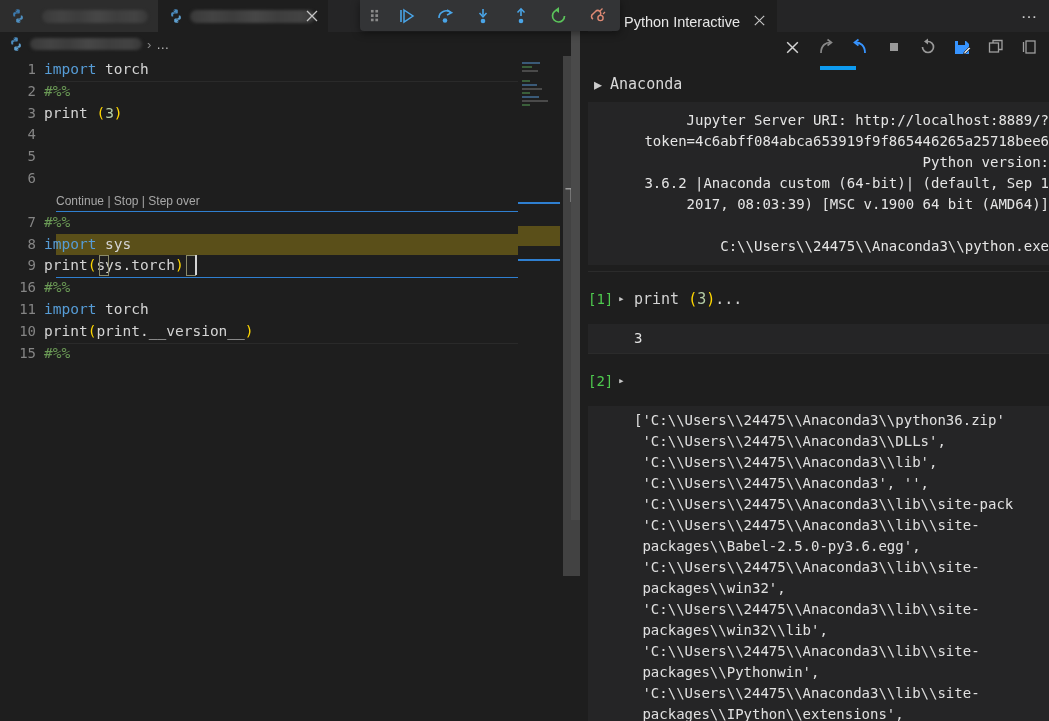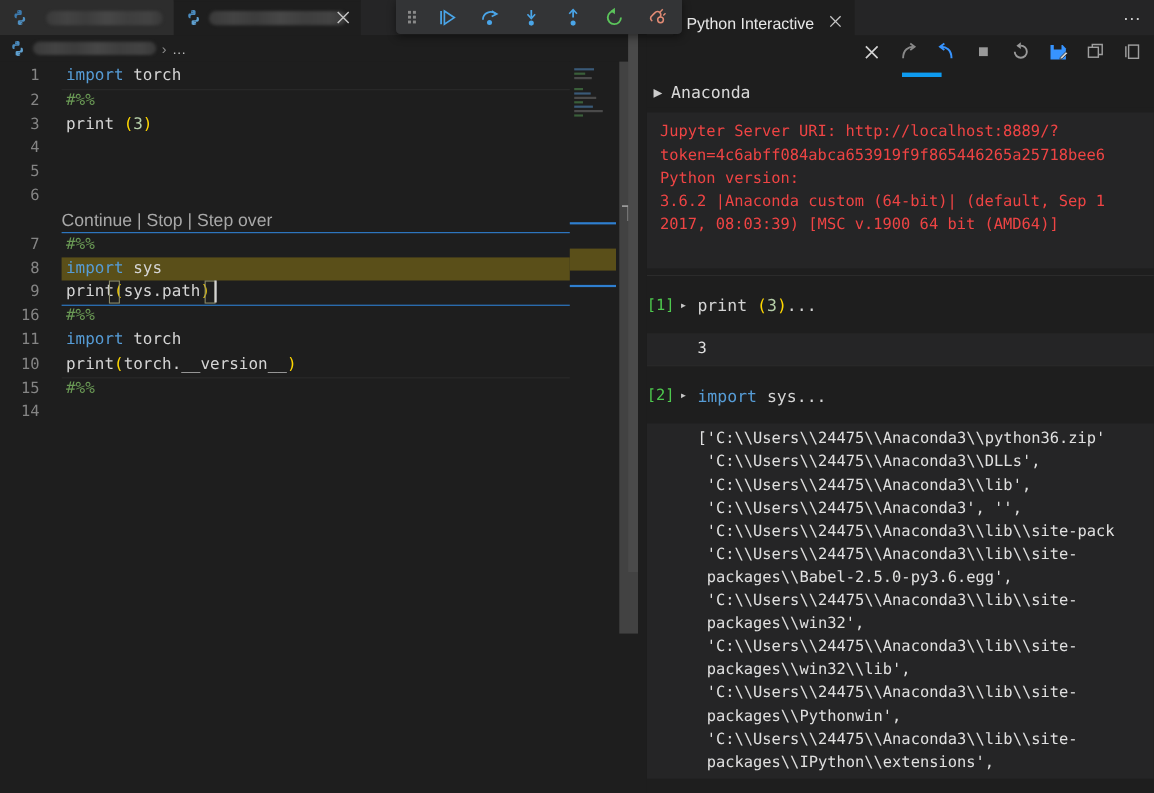--- a/index.html
+++ b/index.html
@@ -48,30 +48,30 @@
   .bc-sep { color: #8a8a8a; font-size: 13px; margin: 0 5px; }
   .bc-dots { color: #bdbdbd; font-size: 13px; letter-spacing: 1px; }
 
   
   .editor { position: absolute; left: 0; top: 56px; width: 580px; height: 665px; background: #1e1e1e; }
   .code-area { position: absolute; left: 0; top: 0; width: 520px; height: 665px;
     font-family: "DejaVu Sans Mono", monospace; font-size: 14.5px; }
   .line { position: relative; height: 21.8px; line-height: 21.8px; white-space: pre; }
   .ln { position: absolute; left: 0; width: 36px; text-align: right; color: #858585;
         font-family: "DejaVu Sans Mono", monospace; font-size: 14px; }
-  .lt { position: absolute; left: 60px; }
+  .lt { position: absolute; left: 44px; }
   .kw { color: #569cd6; }
   .cm { color: #6a9955; }
   .num { color: #b5cea8; }
   .paren-o { color: #ffd700; }
   .plain { color: #d4d4d4; }
 
   .codelens { position: relative; height: 22px; line-height: 22px; }
   .codelens span { position: absolute; left: 56px; font-family: "Liberation Sans", sans-serif;
-     font-size: 16px; color: #a8a8a8; }
+     font-size: 12px; color: #a8a8a8; }
   .codelens a { color: #a8a8a8; text-decoration: none; }
 
   .cellborder { position: absolute; left: 56px; width: 463px; height: 1px; background: #2f7fd0; }
   .debughl { position: absolute; left: 56px; width: 463px; height: 21.8px; background: #5a4f19; }
   .bracketbox { position: absolute; height: 21px; border: 1px solid #8a8a6a; }
 
   .minimap { position: absolute; left: 518px; top: 0; width: 42px; height: 665px; background: #1e1e1e; }
   .mm-row { position: absolute; height: 2px; }
   .mm-hl { position: absolute; left: 0; width: 42px; height: 20px; background: #5a4f19; }
   .mm-line { position: absolute; left: 0; width: 42px; height: 1.5px; background: #2f7fd0; }
@@ -94,21 +94,21 @@
   .ip-accent { position: absolute; left: 240px; top: 66px; width: 36px; height: 4px; background: #0e9bf0; }
 
   .vars-row { position: absolute; left: 588px; top: 70px; width: 461px; height: 28px;
       display: flex; align-items: center; background: #1e1e1e; }
   .vars-caret { margin: 0 8px 0 6px; color: #cccccc; }
   .vars-label { color: #d8d8d8; font-family: "DejaVu Sans Mono", monospace; font-size: 15px; }
 
   .ip-body { position: absolute; left: 588px; top: 102px; width: 461px; height: 619px;
      overflow: hidden; font-family: "DejaVu Sans Mono", monospace; font-size: 14px; }
   .icell { position: relative; background: #252526; }
-  .icell-txt { white-space: pre; color: #ef4444; line-height: 21px; padding-left: 12px; }
+  .icell-txt { white-space: pre; color: #e5e5e5; line-height: 21px; padding-left: 12px; text-align: right; }
   .sep { height: 1px; background: #2b2b2b; }
 
   .exec-line { position: relative; height: 26px; line-height: 26px; }
   .exec-count { position: absolute; left: 0; color: #4ec94e; font-family:"DejaVu Sans Mono",monospace; font-size: 14px;}
   .exec-caret { position: absolute; left: 30px; top: 7px; }
   .exec-src { position: absolute; left: 46px; font-family: "DejaVu Sans Mono", monospace; font-size: 15px; }
   .out-block { white-space: pre; color: #e0e0e0; line-height: 21px; padding-left: 46px; font-size: 14px;}
 
   .ip-scroll { position: absolute; left: 571px; top: 0; width: 10px; height: 520px; background: #4a4a4a; }
   .ip-left-edge { position: absolute; left: 580px; top: 0; width: 8px; height: 721px; background: #1e1e1e; }
@@ -211,31 +211,30 @@
         <div class="line" style="position: absolute; left: 0px; top: 68.4px; width: 520px;"><span class="ln">4</span><span class="lt"></span></div>
         <div class="line" style="position: absolute; left: 0px; top: 90.2px; width: 520px;"><span class="ln">5</span><span class="lt"></span></div>
         <div class="line" style="position: absolute; left: 0px; top: 112px; width: 520px;"><span class="ln">6</span><span class="lt"></span></div>
         <div class="codelens" style="position: absolute; left: 0px; top: 133.8px; width: 520px;">
           <span><a>Continue</a><a> | </a><a>Stop</a><a> | </a><a>Step over</a></span>
         </div>
         <div class="cellborder" style="top: 154.8px;"></div>
         <div class="line" style="position: absolute; left: 0px; top: 155.8px; width: 520px;"><span class="ln">7</span><span class="lt"><span class="cm">#%%</span></span></div>
         <div class="debughl" style="top: 177.6px;"></div>
         <div class="line" style="position: absolute; left: 0px; top: 177.6px; width: 520px;"><span class="ln">8</span><span class="lt"><span class="kw">import</span><span class="plain"> sys</span></span></div>
-        <div class="line" style="position: absolute; left: 0px; top: 199.4px; width: 520px;"><span class="ln">9</span><span class="lt"><span class="plain">print</span><span class="paren-o">(</span><span class="plain">sys.path</span><span class="paren-o">)</span></span></div>
+        <div class="line" style="position: absolute; left: 0px; top: 199.4px; width: 520px;"><span class="ln">9</span><span class="lt"><span class="plain">print</span><span class="paren-o">(</span><span class="plain">sys.torch</span><span class="paren-o">)</span></span></div>
         <div class="bracketbox" style="left: 99px; width: 10px; top: 199.4px;"></div>
         <div class="bracketbox" style="left: 186px; width: 10px; top: 199.4px;"></div>
         <div style="position: absolute; width: 2px; height: 20px; background: rgb(212, 212, 212); left: 195px; top: 199.4px;"></div>
         <div class="cellborder" style="top: 221.2px;"></div>
         <div class="line" style="position: absolute; left: 0px; top: 221.2px; width: 520px;"><span class="ln">16</span><span class="lt"><span class="cm">#%%</span></span></div>
         <div class="line" style="position: absolute; left: 0px; top: 243px; width: 520px;"><span class="ln">11</span><span class="lt"><span class="kw">import</span><span class="plain"> torch</span></span></div>
-        <div class="line" style="position: absolute; left: 0px; top: 264.8px; width: 520px;"><span class="ln">10</span><span class="lt"><span class="plain">print</span><span class="paren-o">(</span><span class="plain">torch.__version__</span><span class="paren-o">)</span></span></div>
+        <div class="line" style="position: absolute; left: 0px; top: 264.8px; width: 520px;"><span class="ln">10</span><span class="lt"><span class="plain">print</span><span class="paren-o">(</span><span class="plain">print.__version__</span><span class="paren-o">)</span></span></div>
         <div style="position: absolute; left: 56px; width: 463px; height: 1px; background: rgb(42, 42, 42); top: 286.6px;"></div>
         <div class="line" style="position: absolute; left: 0px; top: 286.6px; width: 520px;"><span class="ln">15</span><span class="lt"><span class="cm">#%%</span></span></div>
-        <div class="line" style="position: absolute; left: 0px; top: 308.4px; width: 520px;"><span class="ln">14</span><span class="lt"></span></div>
       </div>
 
     <div class="minimap">
       <div class="mm-row" style="left:4px;top:6px;width:18px;background:#3a5a78;"></div>
       <div class="mm-row" style="left:4px;top:10px;width:10px;background:#3a5f3a;"></div>
       <div class="mm-row" style="left:4px;top:14px;width:16px;background:#4a4a4a;"></div>
       <div class="mm-row" style="left:4px;top:24px;width:8px;background:#3a5f3a;"></div>
       <div class="mm-row" style="left:4px;top:28px;width:15px;background:#3a5a78;"></div>
       <div class="mm-row" style="left:4px;top:32px;width:20px;background:#4a4a4a;"></div>
       <div class="mm-row" style="left:4px;top:36px;width:8px;background:#3a5f3a;"></div>
@@ -323,40 +322,40 @@
   </div>
 
   <div class="ip-body">
     <div class="icell" style="padding:8px 0 8px 0;">
       <div class="icell-txt">Jupyter Server URI: http://localhost:8889/?
 token=4c6abff084abca653919f9f865446265a25718bee6
 Python version:
 3.6.2 |Anaconda custom (64-bit)| (default, Sep 1
 2017, 08:03:39) [MSC v.1900 64 bit (AMD64)]</div>
       <div class="icell-txt" style="height:21px;"></div>
+      <div class="icell-txt">C:\\Users\\24475\\Anaconda3\\python.exe</div>
     </div>
     <div class="sep" style="margin-top:6px;"></div>
 
     <div id="cells-host">
         <div style="padding-top: 14px;">
           <div class="exec-line">
             <span class="exec-count">[1]</span>
             <span class="exec-caret" style="color: rgb(200, 200, 200); font-size: 11px; line-height: 11px;">▸</span>
             <span class="exec-src"><span class="plain">print </span><span class="paren-o">(</span><span class="num">3</span><span class="paren-o">)</span><span class="plain">...</span></span>
           </div>
           <div style="background: rgb(37, 37, 38); margin-top: 12px; padding: 4px 0px;">
             <div class="out-block">3</div>
           </div>
           <div class="sep"></div>
         </div>
         <div style="padding-top: 14px;">
           <div class="exec-line">
             <span class="exec-count">[2]</span>
             <span class="exec-caret" style="color: rgb(200, 200, 200); font-size: 11px; line-height: 11px;">▸</span>
-            <span class="exec-src"><span class="kw">import</span><span class="plain"> sys</span><span class="plain">...</span></span>
           </div>
           <div style="background: rgb(37, 37, 38); margin-top: 12px; padding: 4px 0px;">
             <div class="out-block">['C:\\Users\\24475\\Anaconda3\\python36.zip'
  'C:\\Users\\24475\\Anaconda3\\DLLs',
  'C:\\Users\\24475\\Anaconda3\\lib',
  'C:\\Users\\24475\\Anaconda3', '',
  'C:\\Users\\24475\\Anaconda3\\lib\\site-pack
  'C:\\Users\\24475\\Anaconda3\\lib\\site-
  packages\\Babel-2.5.0-py3.6.egg',
  'C:\\Users\\24475\\Anaconda3\\lib\\site-

